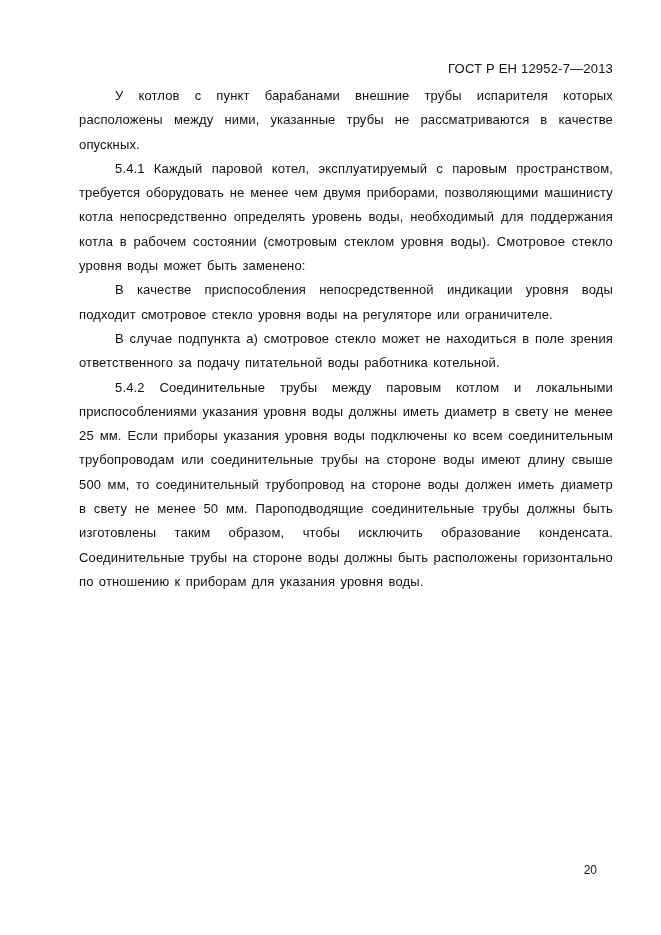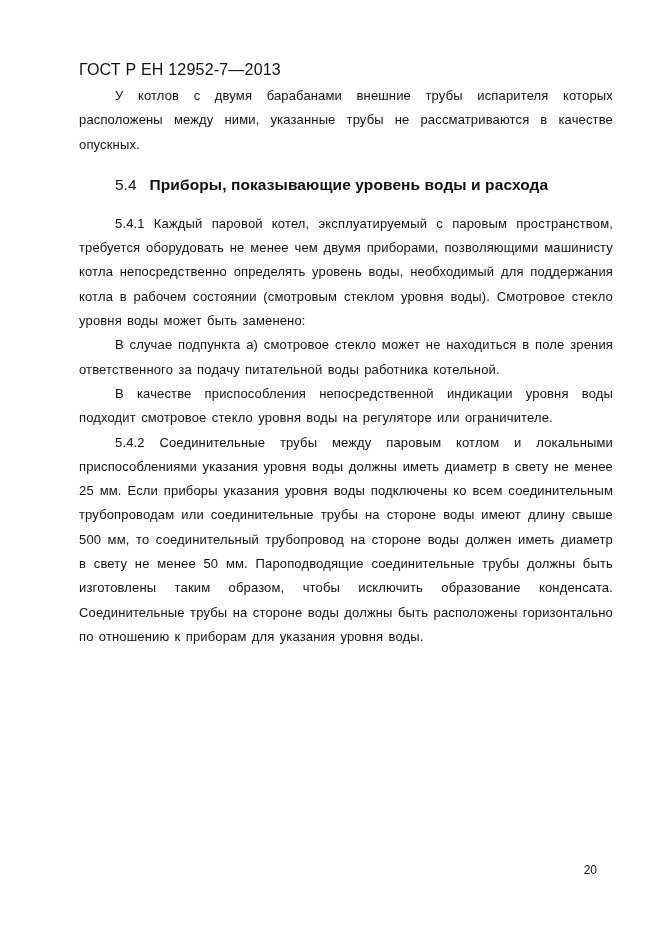--- a/index.html
+++ b/index.html
@@ -14,21 +14,22 @@
     background: #ffffff;
     overflow: hidden;
     font-family: "Liberation Sans", sans-serif;
     color: #111111;
   }
   .doc-header {
     position: absolute;
     top: 61px;
     left: 79px;
     right: 48px;
-    font-size: 16px;
+    text-align: right;
+    font-size: 13px;
     letter-spacing: 0.2px;
     color: #111111;
   }
   .content {
     position: absolute;
     top: 84px;
     left: 79px;
     right: 48px;
   }
   p.body-par {
@@ -66,34 +67,31 @@
 </style>
 </head>
 <body>
 
 <div class="page">
 
   <div class="doc-header">ГОСТ Р ЕН 12952-7—2013</div>
 
   <div class="content">
 
-    <p class="body-par">У котлов с двумя барабанами внешние трубы испарителя которых расположены между ними, указанные трубы не рассматриваются в качестве опускных.</p>
+    <p class="body-par">У котлов с пункт барабанами внешние трубы испарителя которых расположены между ними, указанные трубы не рассматриваются в качестве опускных.</p>
 
 
-    <h2 class="section-heading">
-      <span class="sec-num">5.4</span><span class="sec-title">Приборы, показывающие уровень воды и расхода</span>
-    </h2>
 
     <p class="body-par">5.4.1 Каждый паровой котел, эксплуатируемый с паровым пространством, требуется оборудовать не менее чем двумя приборами, позволяющими машинисту котла непосредственно определять уровень воды, необходимый для поддержания котла в рабочем состоянии (смотровым стеклом уровня воды). Смотровое стекло уровня воды может быть заменено:</p>
 
 
 
+    <p class="body-par">В качестве приспособления непосредственной индикации уровня воды подходит смотровое стекло уровня воды на регуляторе или ограничителе.</p>
+
     <p class="body-par">В случае подпункта a) смотровое стекло может не находиться в поле зрения ответственного за подачу питательной воды работника котельной.</p>
-
-    <p class="body-par">В качестве приспособления непосредственной индикации уровня воды подходит смотровое стекло уровня воды на регуляторе или ограничителе.</p>
 
     <p class="body-par">5.4.2 Соединительные трубы между паровым котлом и локальными приспособлениями указания уровня воды должны иметь диаметр в свету не менее 25 мм. Если приборы указания уровня воды подключены ко всем соединительным трубопроводам или соединительные трубы на стороне воды имеют длину свыше 500 мм, то соединительный трубопровод на стороне воды должен иметь диаметр в свету не менее 50 мм. Пароподводящие соединительные трубы должны быть изготовлены таким образом, чтобы исключить образование конденсата. Соединительные трубы на стороне воды должны быть расположены горизонтально по отношению к приборам для указания уровня воды.</p>
 
 
   </div>
 
   <div class="page-number">20</div>
 
 </div>
 

